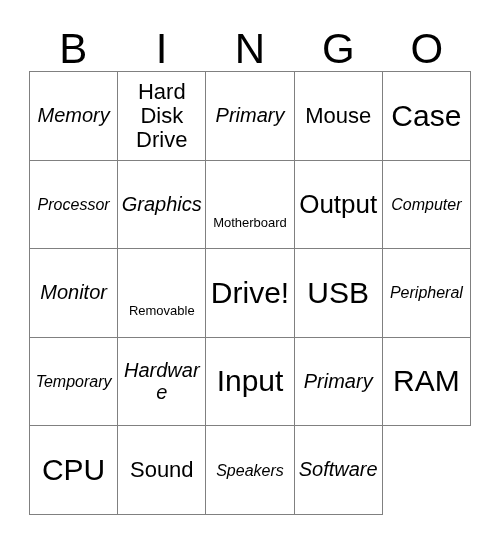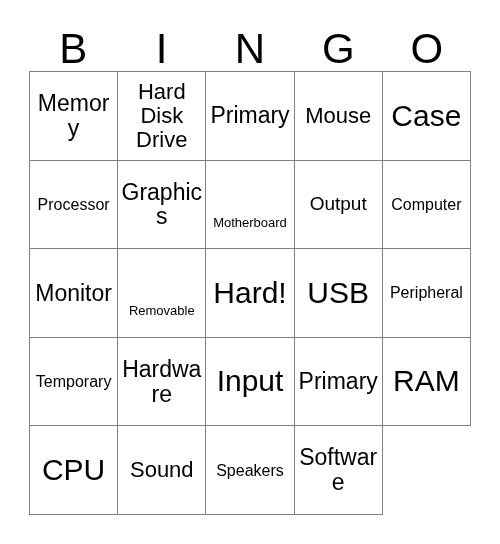--- a/index.html
+++ b/index.html
@@ -81,24 +81,24 @@
     font-family: "Liberation Sans", sans-serif;
     font-weight: 400;
     color: #000000;
     line-height: 1.08;
     word-wrap: break-word;
     user-select: none;
   }
 
   
   .fs-xxl { font-size: 30px; }
-  .fs-xl  { font-size: 19px; text-align: center; }
+  .fs-xl  { font-size: 26px; text-align: center; }
   .fs-lg  { font-size: 22px; }
-  .fs-md  { font-size: 23px; }
-  .fs-sm  { font-size: 16px; }
+  .fs-md  { font-size: 20px; font-style: italic; }
+  .fs-sm  { font-size: 16px; font-style: italic; }
   .fs-xs  { font-size: 13px; margin-top: 37px; }
 </style>
 </head>
 <body>
 
 <div id="card">
 
   <div class="header-row">
     <div class="header-letter">B</div>
     <div class="header-letter">I</div>
@@ -138,21 +138,21 @@
       <div class="cell">
         <span class="cell-text fs-sm">Computer</span>
       </div>
       <div class="cell">
         <span class="cell-text fs-md">Monitor</span>
       </div>
       <div class="cell">
         <span class="cell-text fs-xs">Removable</span>
       </div>
       <div class="cell">
-        <span class="cell-text fs-xxl">Hard!</span>
+        <span class="cell-text fs-xxl">Drive!</span>
       </div>
       <div class="cell">
         <span class="cell-text fs-xxl">USB</span>
       </div>
       <div class="cell">
         <span class="cell-text fs-sm">Peripheral</span>
       </div>
       <div class="cell">
         <span class="cell-text fs-sm">Temporary</span>
       </div>

